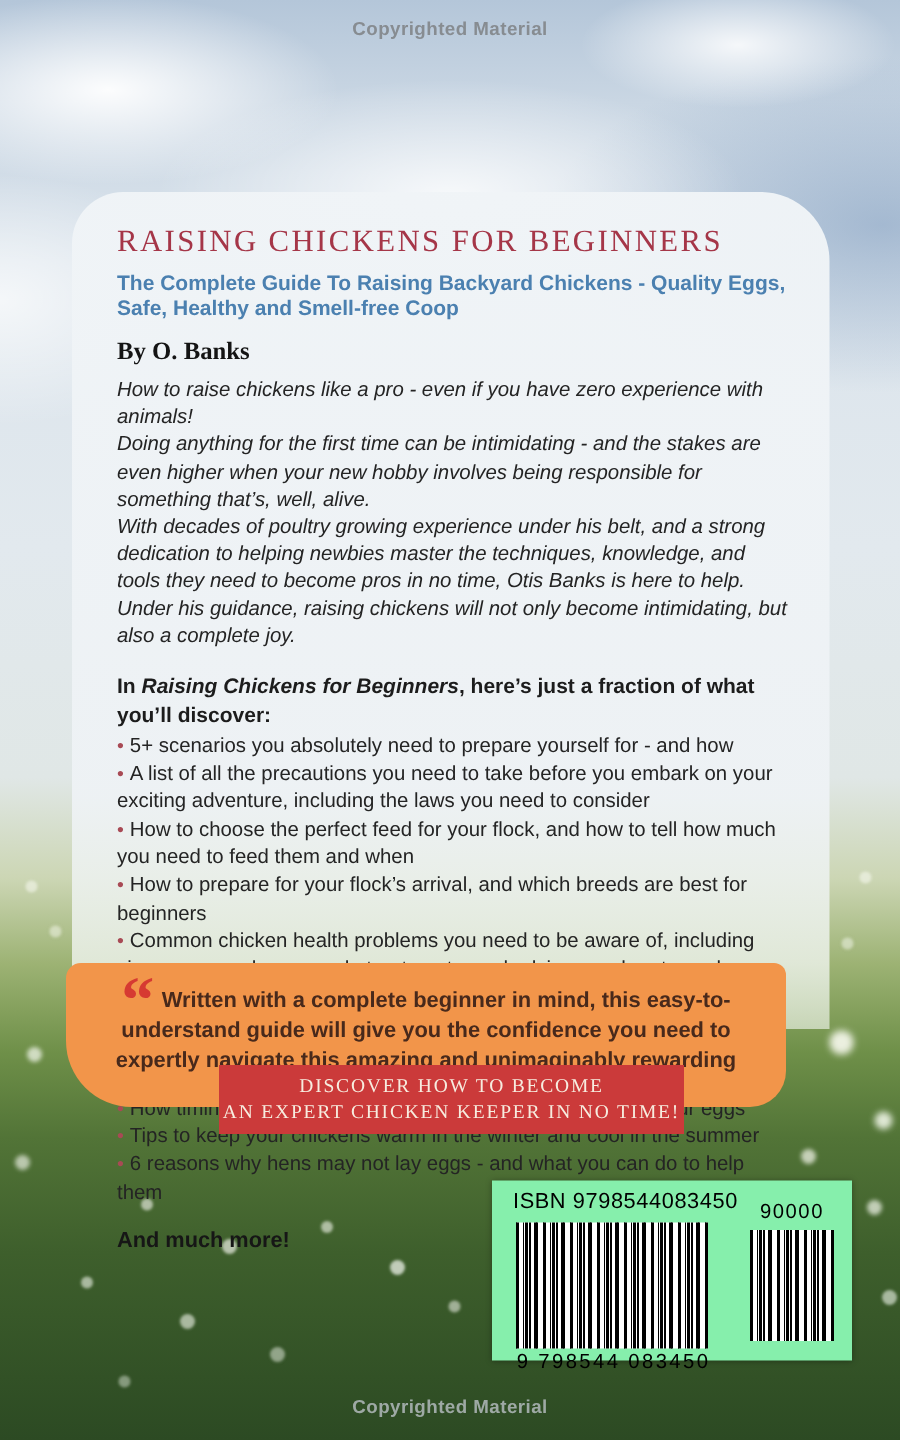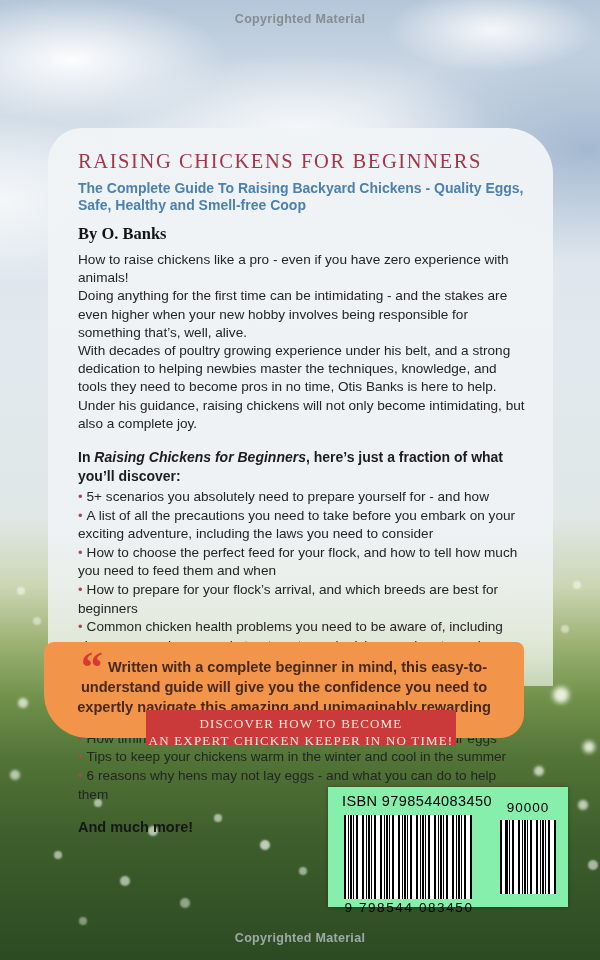--- a/index.html
+++ b/index.html
@@ -66,21 +66,21 @@
   }
   .title{
     font-family:"Liberation Serif", serif;
     font-size:20.5px;color:#a53648;letter-spacing:1.6px;font-weight:normal;
     margin:2px 0 0 0;white-space:nowrap;
   }
   .subtitle{
     margin-top:7px;font-size:14px;font-weight:bold;color:#4b80b0;line-height:16.5px;
   }
   .byline{margin-top:11px;font-size:16.5px;font-weight:bold;color:#141414;font-family:Liberation Serif, serif;}
-  .bodycopy{margin-top:7px;}
+  .bodycopy{margin-top:7px;font-style:italic;}
   .bodycopy p{margin:0;font-size:13.6px;line-height:18.2px;color:#242424;}
   .discover{
     margin-top:15px;font-size:14px;font-weight:bold;color:#1c1c1c;line-height:19px;
   }
   .discover .ital{font-style:italic;}
   .bullets{margin-top:2px;}
   .bullet{font-size:13.6px;line-height:18.6px;color:#242424;}
   .bullet .dot{color:#a84a55;font-size:13px;margin-right:4px;}
   .more{margin-top:15px;font-size:14.5px;font-weight:bold;color:#161616;}
   
@@ -92,21 +92,21 @@
     font-size:14.6px;font-weight:bold;color:#48291b;line-height:20px;
   }
   .qmark{
     font-family:"Liberation Serif", serif;color:#d63a32;font-weight:bold;
     font-size:44px;line-height:0;position:relative;
   }
   .qmark.open{top:10px;margin-right:5px;}
   .qmark.close{top:16px;margin-left:5px;}
   
   .banner{
-    position:absolute;left:146px;top:710px;width:310px;height:36px;
+    position:absolute;left:146px;top:710px;width:310px;height:46px;
     background:#cb3a3a;box-sizing:border-box;text-align:center;
     font-family:"Liberation Serif", serif;color:#f7ecdf;
     font-size:13px;letter-spacing:1.2px;line-height:17px;padding-top:5px;
   }
   
   .barcodebox{
     position:absolute;left:328px;top:787px;width:240px;height:120px;
     background:#86efac;box-shadow:0 0 4px rgba(0,0,0,.35);
   }
   .isbn{position:absolute;left:14px;top:6px;font-size:14.5px;color:#000;letter-spacing:.4px;}

